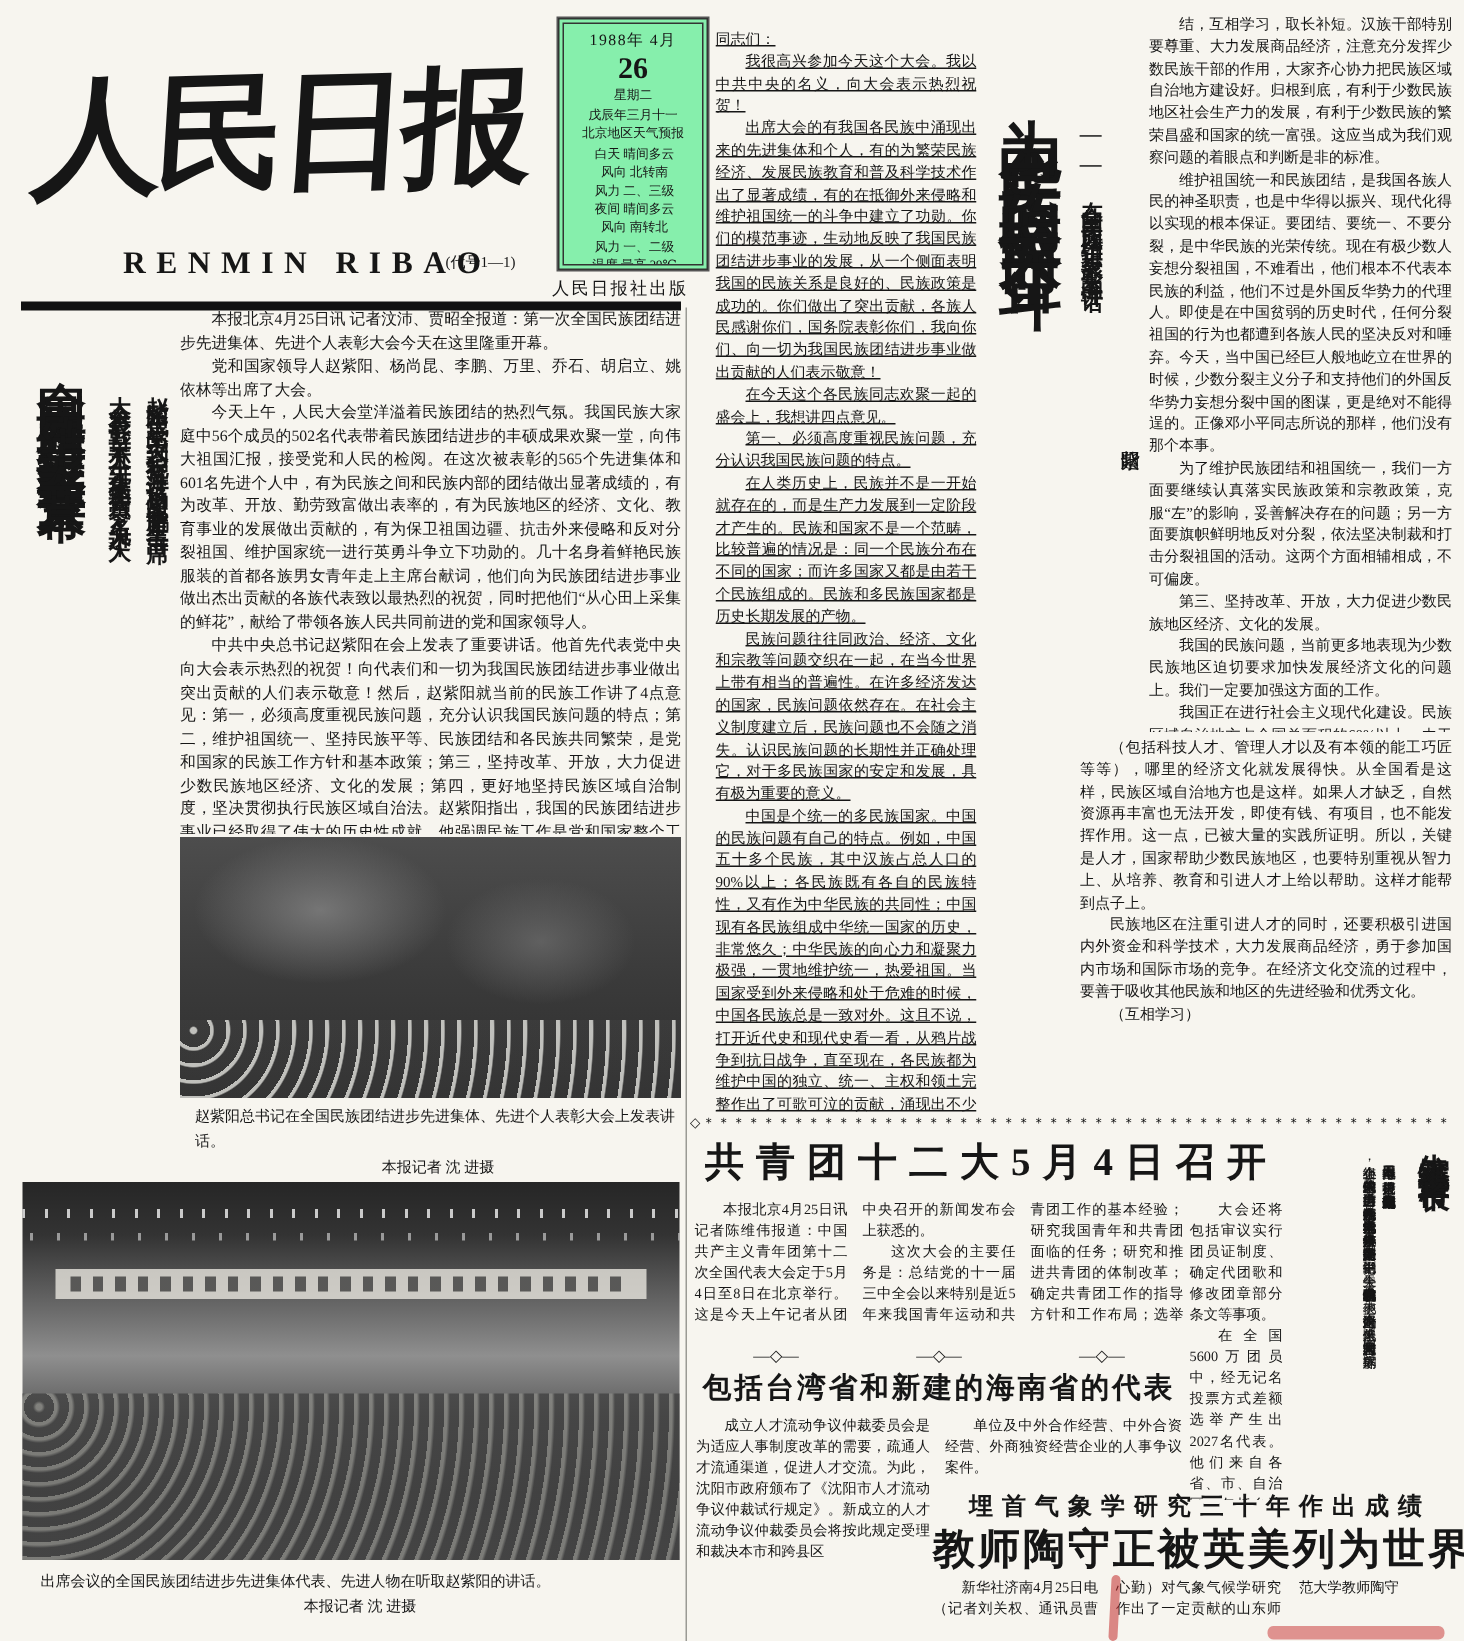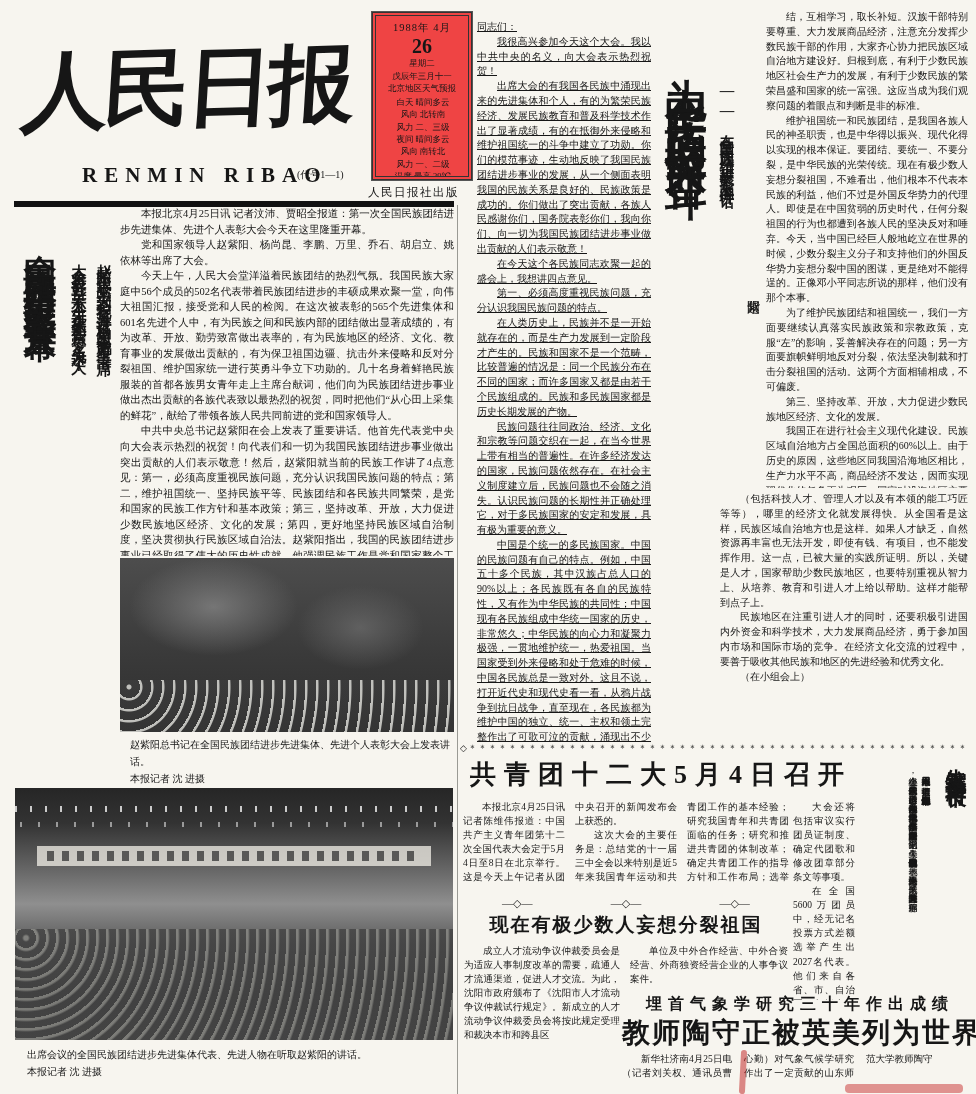--- a/index.html
+++ b/index.html
@@ -4,28 +4,28 @@
 <style>
   html,body{margin:0;padding:0;}
   .page{position:relative;width:976px;height:1094px;background:#f7f5ef;color:#161616;
         font-family:"Liberation Serif","DejaVu Serif",serif;overflow:hidden;}
   .abs{position:absolute;}
   .vtext{writing-mode:vertical-rl;text-orientation:upright;}
   .copy{font-size:10px;line-height:1.48;text-align:justify;overflow:hidden;}
   .copy p{margin:0;text-indent:2em;}
   .salute p:first-child{text-indent:0;}
   .center{text-align:center;}
-  .right{text-align:left;}
+  .right{text-align:center;}
   
   .mast-title{left:22px;top:30px;width:345px;height:130px;font-size:86px;font-weight:900;
               letter-spacing:-4px;transform:skewX(-5deg) rotate(-1.5deg);white-space:nowrap;}
   .mast-roman{left:50px;top:163px;width:260px;font-size:21px;font-weight:bold;letter-spacing:7px;margin-left:32px;}
   .mast-code{left:297px;top:168px;width:80px;font-size:10px;}
   .weather{left:372px;top:12px;width:100px;height:168px;border:4px double #333;outline:1px solid #555;
-           background:#ef4444;font-size:8.5px;line-height:1.45;padding:4px 3px;box-sizing:border-box;
+           background:#86efac;font-size:8.5px;line-height:1.45;padding:4px 3px;box-sizing:border-box;
            overflow:hidden;text-align:center;}
   .weather .ym{font-size:10.5px;letter-spacing:1px;}
   .weather .day{font-size:20px;font-weight:bold;line-height:1.1;}
   .weather .rows{text-align:center;padding-left:2px;margin-top:2px;}
   .weather .rows div{white-space:nowrap;}
   .mast-pub{left:368px;top:185px;width:110px;font-size:11.5px;letter-spacing:1.5px;}
   .top-rule{left:14px;top:201px;width:440px;height:6px;background:#111;}
   .vrule{left:457px;top:205px;width:1px;height:889px;background:#9a9a94;}
   
   .lead-vhead{left:14px;top:228px;width:48px;height:540px;font-size:33px;font-weight:900;letter-spacing:5px;}
@@ -157,46 +157,47 @@
       <p>中国是个统一的多民族国家。中国的民族问题有自己的特点。例如，中国五十多个民族，其中汉族占总人口的90%以上；各民族既有各自的民族特性，又有作为中华民族的共同性；中国现有各民族组成中华统一国家的历史，非常悠久；中华民族的向心力和凝聚力极强，一贯地维护统一，热爱祖国。当国家受到外来侵略和处于危难的时候，中国各民族总是一致对外。这且不说，打开近代史和现代史看一看，从鸦片战争到抗日战争，直至现在，各民族都为维护中国的独立、统一、主权和领土完整作出了可歌可泣的贡献，涌现出不少爱国民族英雄。这是我们整个中华民族的骄傲和光荣。我们一定要维护和发扬这个伟大的民族传统。</p>
     </div>
   <div class="abs vtext sp-vhead">为中华民族的振兴而奋斗</div>
   <div class="abs vtext sp-sub">——在全国民族团结进步表彰会上的讲话</div>
   <div class="abs vtext sp-author">赵紫阳</div>
   <div class="abs copy sp-colB">
       <p>结，互相学习，取长补短。汉族干部特别要尊重、大力发展商品经济，注意充分发挥少数民族干部的作用，大家齐心协力把民族区域自治地方建设好。归根到底，有利于少数民族地区社会生产力的发展，有利于少数民族的繁荣昌盛和国家的统一富强。这应当成为我们观察问题的着眼点和判断是非的标准。</p>
       <p>维护祖国统一和民族团结，是我国各族人民的神圣职责，也是中华得以振兴、现代化得以实现的根本保证。要团结、要统一、不要分裂，是中华民族的光荣传统。现在有极少数人妄想分裂祖国，不难看出，他们根本不代表本民族的利益，他们不过是外国反华势力的代理人。即使是在中国贫弱的历史时代，任何分裂祖国的行为也都遭到各族人民的坚决反对和唾弃。今天，当中国已经巨人般地屹立在世界的时候，少数分裂主义分子和支持他们的外国反华势力妄想分裂中国的图谋，更是绝对不能得逞的。正像邓小平同志所说的那样，他们没有那个本事。</p>
       <p>为了维护民族团结和祖国统一，我们一方面要继续认真落实民族政策和宗教政策，克服“左”的影响，妥善解决存在的问题；另一方面要旗帜鲜明地反对分裂，依法坚决制裁和打击分裂祖国的活动。这两个方面相辅相成，不可偏废。</p>
       <p>第三、坚持改革、开放，大力促进少数民族地区经济、文化的发展。</p>
+      <p>我国的民族问题，当前更多地表现为少数民族地区迫切要求加快发展经济文化的问题上。我们一定要加强这方面的工作。</p>
       <p>我国正在进行社会主义现代化建设。民族区域自治地方占全国总面积的60%以上。由于历史的原因，这些地区同我国沿海地区相比，生产力水平不高，商品经济不发达，因而实现现代化的任务更为艰巨。国家对沿海地区主要是创造条件，让他们利用自己的优势和机会，把经济搞活，从而对国家多做贡献；而对少数民族地区，除了放宽政策以外，还应当在资金、技术等各方面给以更多的支持和帮助，以促进</p>
     </div>
   <div class="abs copy sp-colC">
       <p>（包括科技人才、管理人才以及有本领的能工巧匠等等），哪里的经济文化就发展得快。从全国看是这样，民族区域自治地方也是这样。如果人才缺乏，自然资源再丰富也无法开发，即使有钱、有项目，也不能发挥作用。这一点，已被大量的实践所证明。所以，关键是人才，国家帮助少数民族地区，也要特别重视从智力上、从培养、教育和引进人才上给以帮助。这样才能帮到点子上。</p>
       <p>民族地区在注重引进人才的同时，还要积极引进国内外资金和科学技术，大力发展商品经济，勇于参加国内市场和国际市场的竞争。在经济文化交流的过程中，要善于吸收其他民族和地区的先进经验和优秀文化。</p>
-      <p>（在小组会上）</p>
+      <p>（互相学习）</p>
     </div>
 
   <div class="abs star-line center">◇＊＊＊＊＊＊＊＊＊＊＊＊＊＊＊＊＊＊＊＊＊＊＊＊＊＊＊＊＊＊＊＊＊＊＊＊＊＊＊＊＊＊＊＊＊＊＊＊＊＊＊＊＊＊＊＊＊＊＊＊＊＊＊＊◇</div>
 
   <div class="abs youth-head center">共青团十二大5月4日召开</div>
   <div class="abs copy youth-cols">
       <p>本报北京4月25日讯 记者陈维伟报道：中国共产主义青年团第十二次全国代表大会定于5月4日至8日在北京举行。这是今天上午记者从团中央召开的新闻发布会上获悉的。</p>
       <p>这次大会的主要任务是：总结党的十一届三中全会以来特别是近5年来我国青年运动和共青团工作的基本经验；研究我国青年和共青团面临的任务；研究和推进共青团的体制改革；确定共青团工作的指导方针和工作布局；选举产生新的共青团中央领导机构；进一步贯彻党的十三大和七届人大第一次会议精神，动员和组织全国青年为建设有中国特色的社会主义继往开来，脚踏实地，艰苦奋斗！</p>
     </div>
   <div class="abs youth-divs">
     <span>—◇—</span>
     <span>—◇—</span>
     <span>—◇—</span>
   </div>
   <div class="abs copy youth-col4">
       <p>大会还将包括审议实行团员证制度、确定代团歌和修改团章部分条文等事项。</p>
       <p>在全国5600万团员中，经无记名投票方式差额选举产生出2027名代表。他们来自各省、市、自治区，包括台湾省和新建的海南省的代表。其中各级团干部1417名，占68.9%；先进模范人物、先进集体代表610名，占30.1%。来自50多个少数民族的代表253名，占12.5%。女代表587名，占29%。</p>
     </div>
 
-  <div class="abs shen-head center">现在有极少数人妄想分裂祖国</div>
+  <div class="abs shen-head center">包括台湾省和新建的海南省的代表</div>
   <div class="abs copy shen-col1">
       <p>成立人才流动争议仲裁委员会是为适应人事制度改革的需要，疏通人才流通渠道，促进人才交流。为此，沈阳市政府颁布了《沈阳市人才流动争议仲裁试行规定》。新成立的人才流动争议仲裁委员会将按此规定受理和裁决本市和跨县区</p>
     </div>
   <div class="abs copy shen-col2">
       <p>单位及中外合作经营、中外合资经营、外商独资经营企业的人事争议案件。</p>
     </div>
 
   <div class="abs teach-kicker center">埋首气象学研究三十年作出成绩</div>
   <div class="abs teach-head center">教师陶守正被英美列为世界名人</div>
   <div class="abs copy teach-cols">

